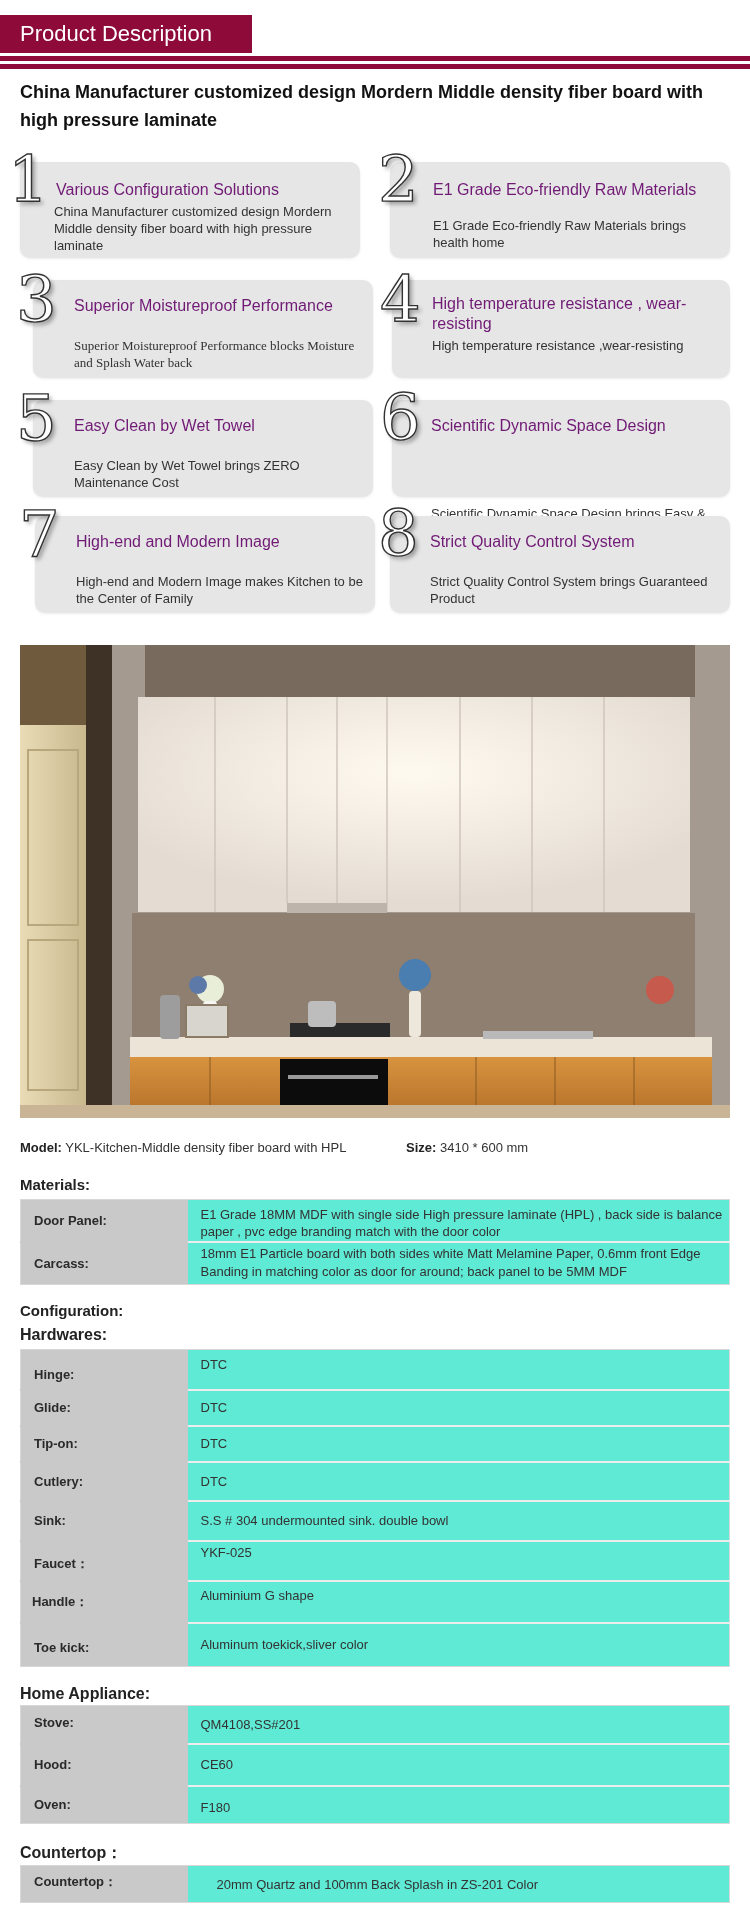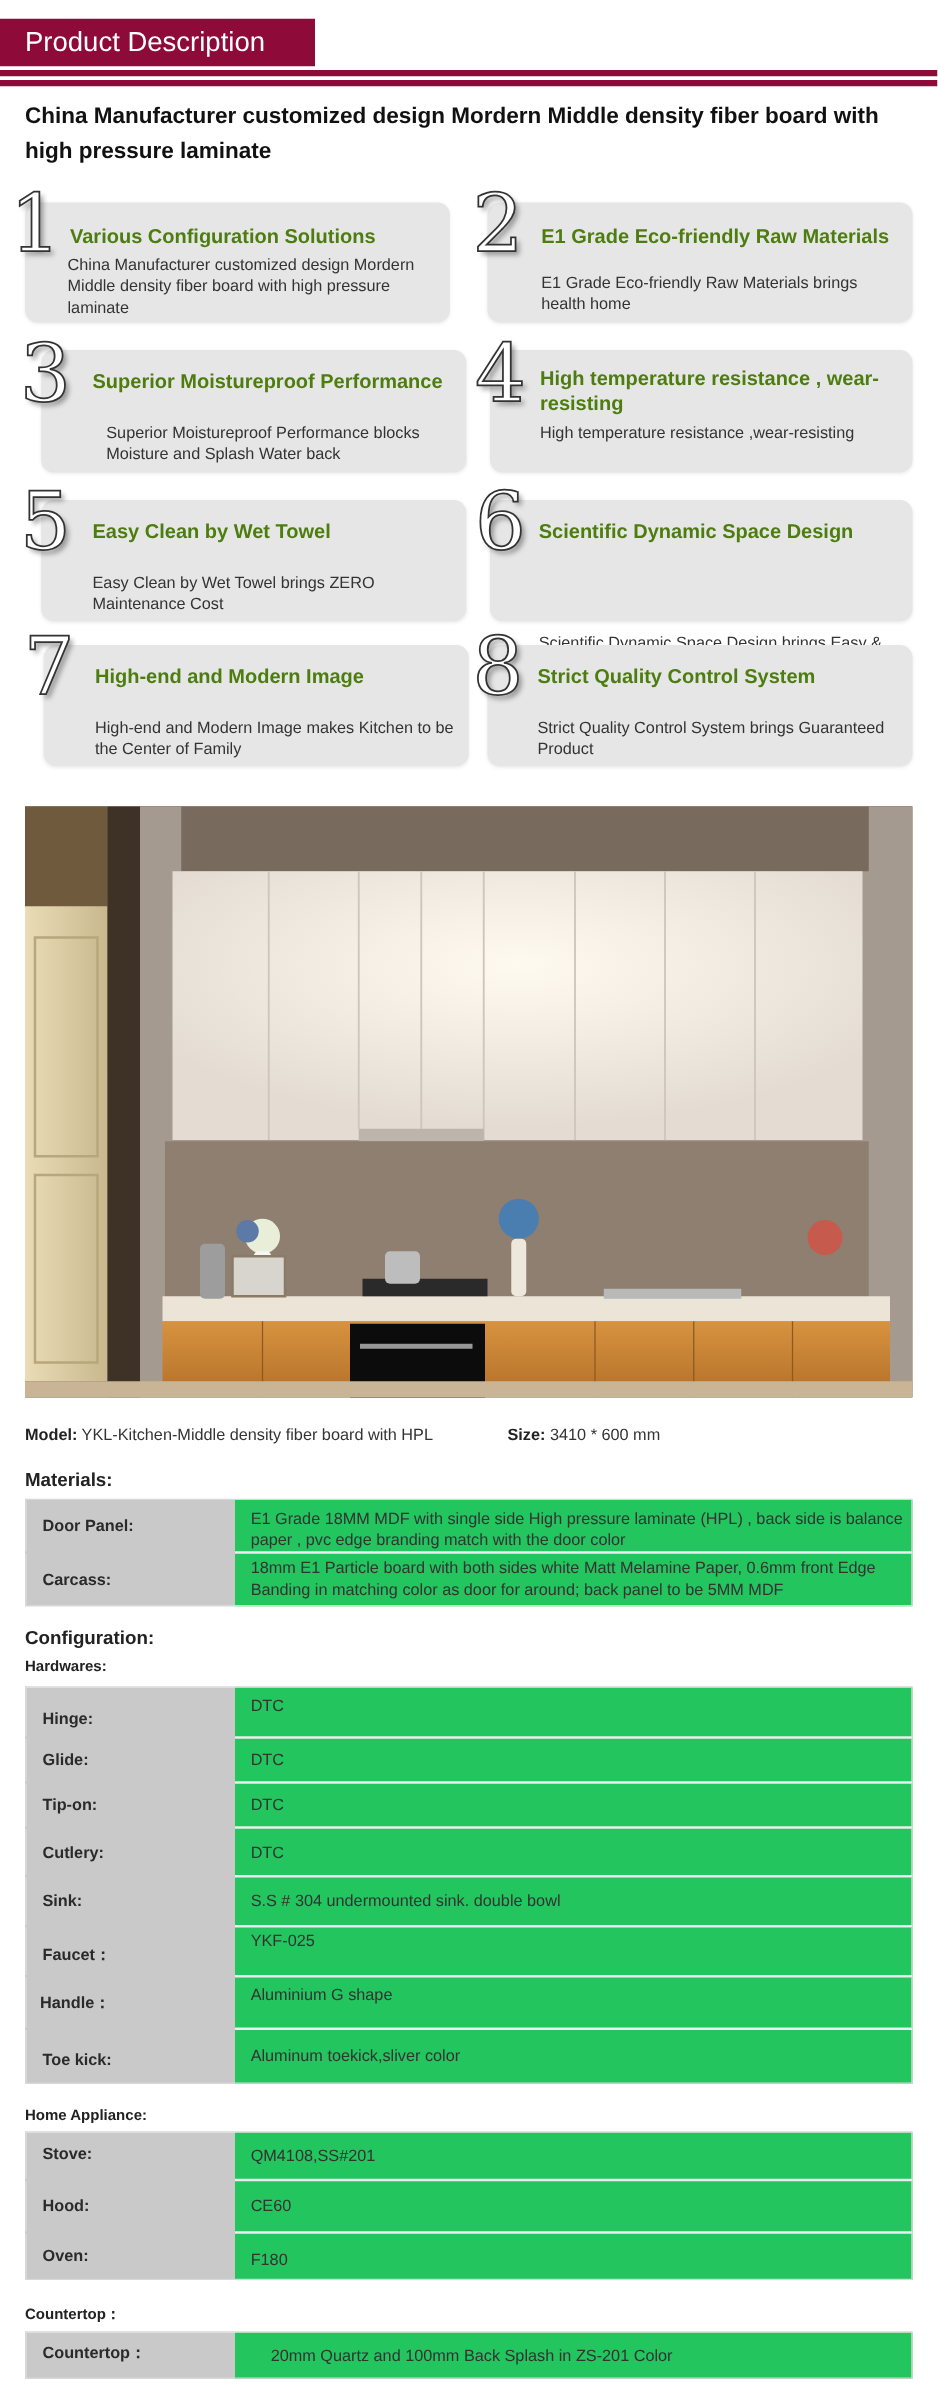--- a/index.html
+++ b/index.html
@@ -8,36 +8,36 @@
 
   .banner { position: absolute; left: 0; top: 15px; width: 252px; height: 38px; background: #8e0a38; color: #fff; font-size: 22px; line-height: 38px; padding-left: 20px; }
   .rule { position: absolute; left: 0; width: 750px; background: #8e0a38; }
   .rule.r1 { top: 56px; height: 5px; }
   .rule.r2 { top: 64px; height: 5px; }
 
   .title { position: absolute; left: 20px; top: 78px; width: 700px; font-weight: bold; font-size: 18px; line-height: 28px; color: #111; }
 
   .feat { position: absolute; background: #e6e6e6; border-radius: 10px; box-shadow: 0 1px 3px rgba(0,0,0,0.08); }
   .feat .num { position: absolute; font-family: "DejaVu Serif", serif; font-size: 64px; line-height: 64px; color: #fff; -webkit-text-stroke: 1.4px #333; text-shadow: 3px 3px 4px rgba(0,0,0,0.35); font-weight: normal; }
-  .feat .fh { position: absolute; font-weight: bold; font-size: 16px; line-height: 20px; color: #4d7c0f; }
+  .feat .fh { position: absolute; font-weight: normal; font-size: 16px; line-height: 20px; color: #701a75; }
   .feat .fb { position: absolute; font-size: 13px; line-height: 17px; color: #333; }
 
   .photo { position: absolute; left: 20px; top: 645px; width: 710px; height: 473px; overflow: hidden; background: #8a7a66; }
 
   .model { position: absolute; left: 20px; top: 1140px; font-size: 13px; color: #333; }
   .model b, .size b { color: #222; }
   .size { position: absolute; left: 406px; top: 1140px; font-size: 13px; color: #333; }
 
   .h2 { position: absolute; left: 20px; font-weight: bold; font-size: 15px; color: #222; }
-  .h3 { position: absolute; left: 20px; font-weight: bold; font-size: 12px; color: #222; }
+  .h3 { position: absolute; left: 20px; font-weight: bold; font-size: 16px; color: #222; }
 
   table.spec { position: absolute; left: 20px; width: 710px; border-collapse: collapse; border: 1px solid #d8d8d8; }
   table.spec td { border-top: 2px solid #ededed; font-size: 13px; color: #333; vertical-align: middle; }
   table.spec td.k { width: 167px; background: #c9c9c9; font-weight: bold; color: #2a2a2a; padding-left: 13px; border-top-color: #c9c9c9; }
-  table.spec td.v { background: #22c55e; padding-left: 13px; }
+  table.spec td.v { background: #5eead4; padding-left: 13px; }
   table.spec tr:first-child td { border-top: none; }
 </style>
 </head>
 <body>
 
 <div class="banner">Product Description</div>
 <div class="rule r1"></div>
 <div class="rule r2"></div>
 <h1 class="title">China Manufacturer customized design Mordern Middle density fiber board with high pressure laminate</h1>
 
@@ -49,21 +49,21 @@
 
 <div class="feat" style="left:390px;top:162px;width:340px;height:96px;">
   <span class="num" style="left:-12px;top:-14px;">2</span>
   <div class="fh" style="left:43px;top:18px;">E1 Grade Eco-friendly Raw Materials</div>
   <div class="fb" style="left:43px;top:55px;width:290px;">E1 Grade Eco-friendly Raw Materials brings health home</div>
 </div>
 
 <div class="feat" style="left:33px;top:280px;width:340px;height:98px;">
   <span class="num" style="left:-17px;top:-12px;">3</span>
   <div class="fh" style="left:41px;top:16px;">Superior Moistureproof Performance</div>
-  <div class="fb" style="left:52px;top:57px;width:290px;">Superior Moistureproof Performance blocks Moisture and Splash Water back</div>
+  <div class="fb" style="left:41px;top:57px;width:290px;font-family:Liberation Serif, serif;">Superior Moistureproof Performance blocks Moisture and Splash Water back</div>
 </div>
 
 <div class="feat" style="left:392px;top:280px;width:338px;height:98px;">
   <span class="num" style="left:-12px;top:-12px;">4</span>
   <div class="fh" style="left:40px;top:14px;width:290px;">High temperature resistance , wear-resisting</div>
   <div class="fb" style="left:40px;top:57px;width:290px;">High temperature resistance ,wear-resisting</div>
 </div>
 
 <div class="feat" style="left:33px;top:400px;width:340px;height:97px;">
   <span class="num" style="left:-17px;top:-14px;">5</span>

